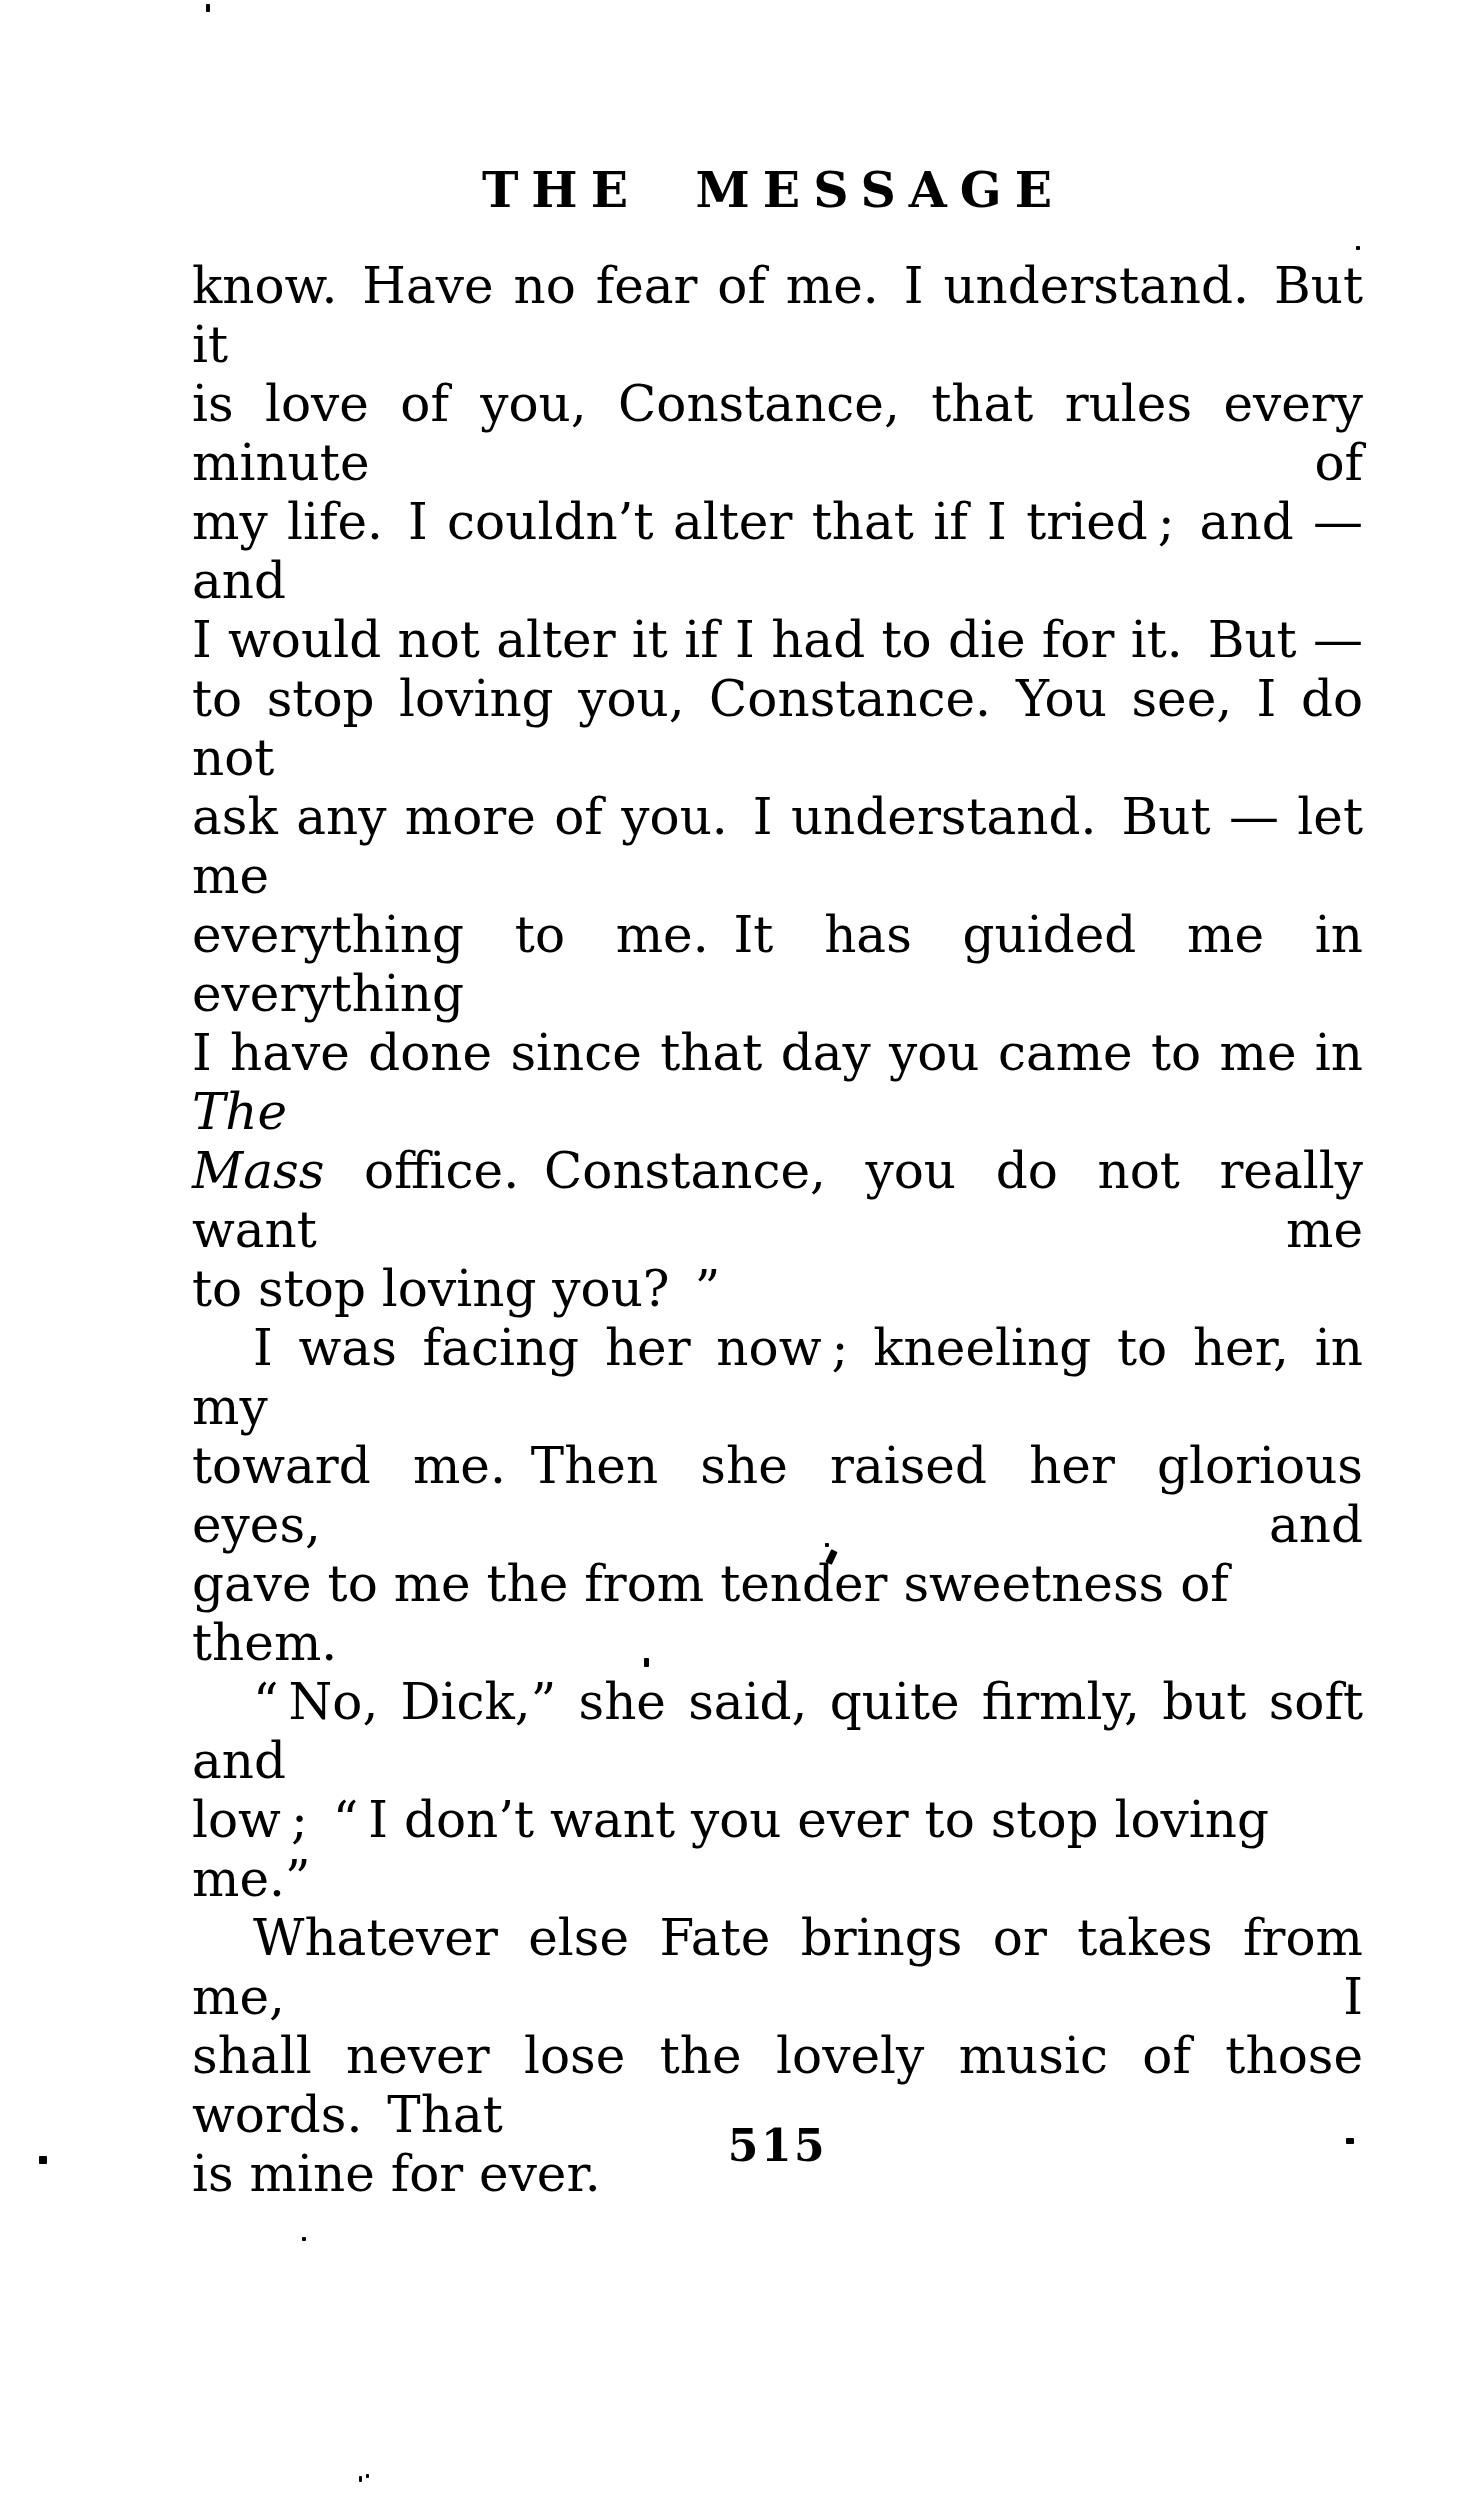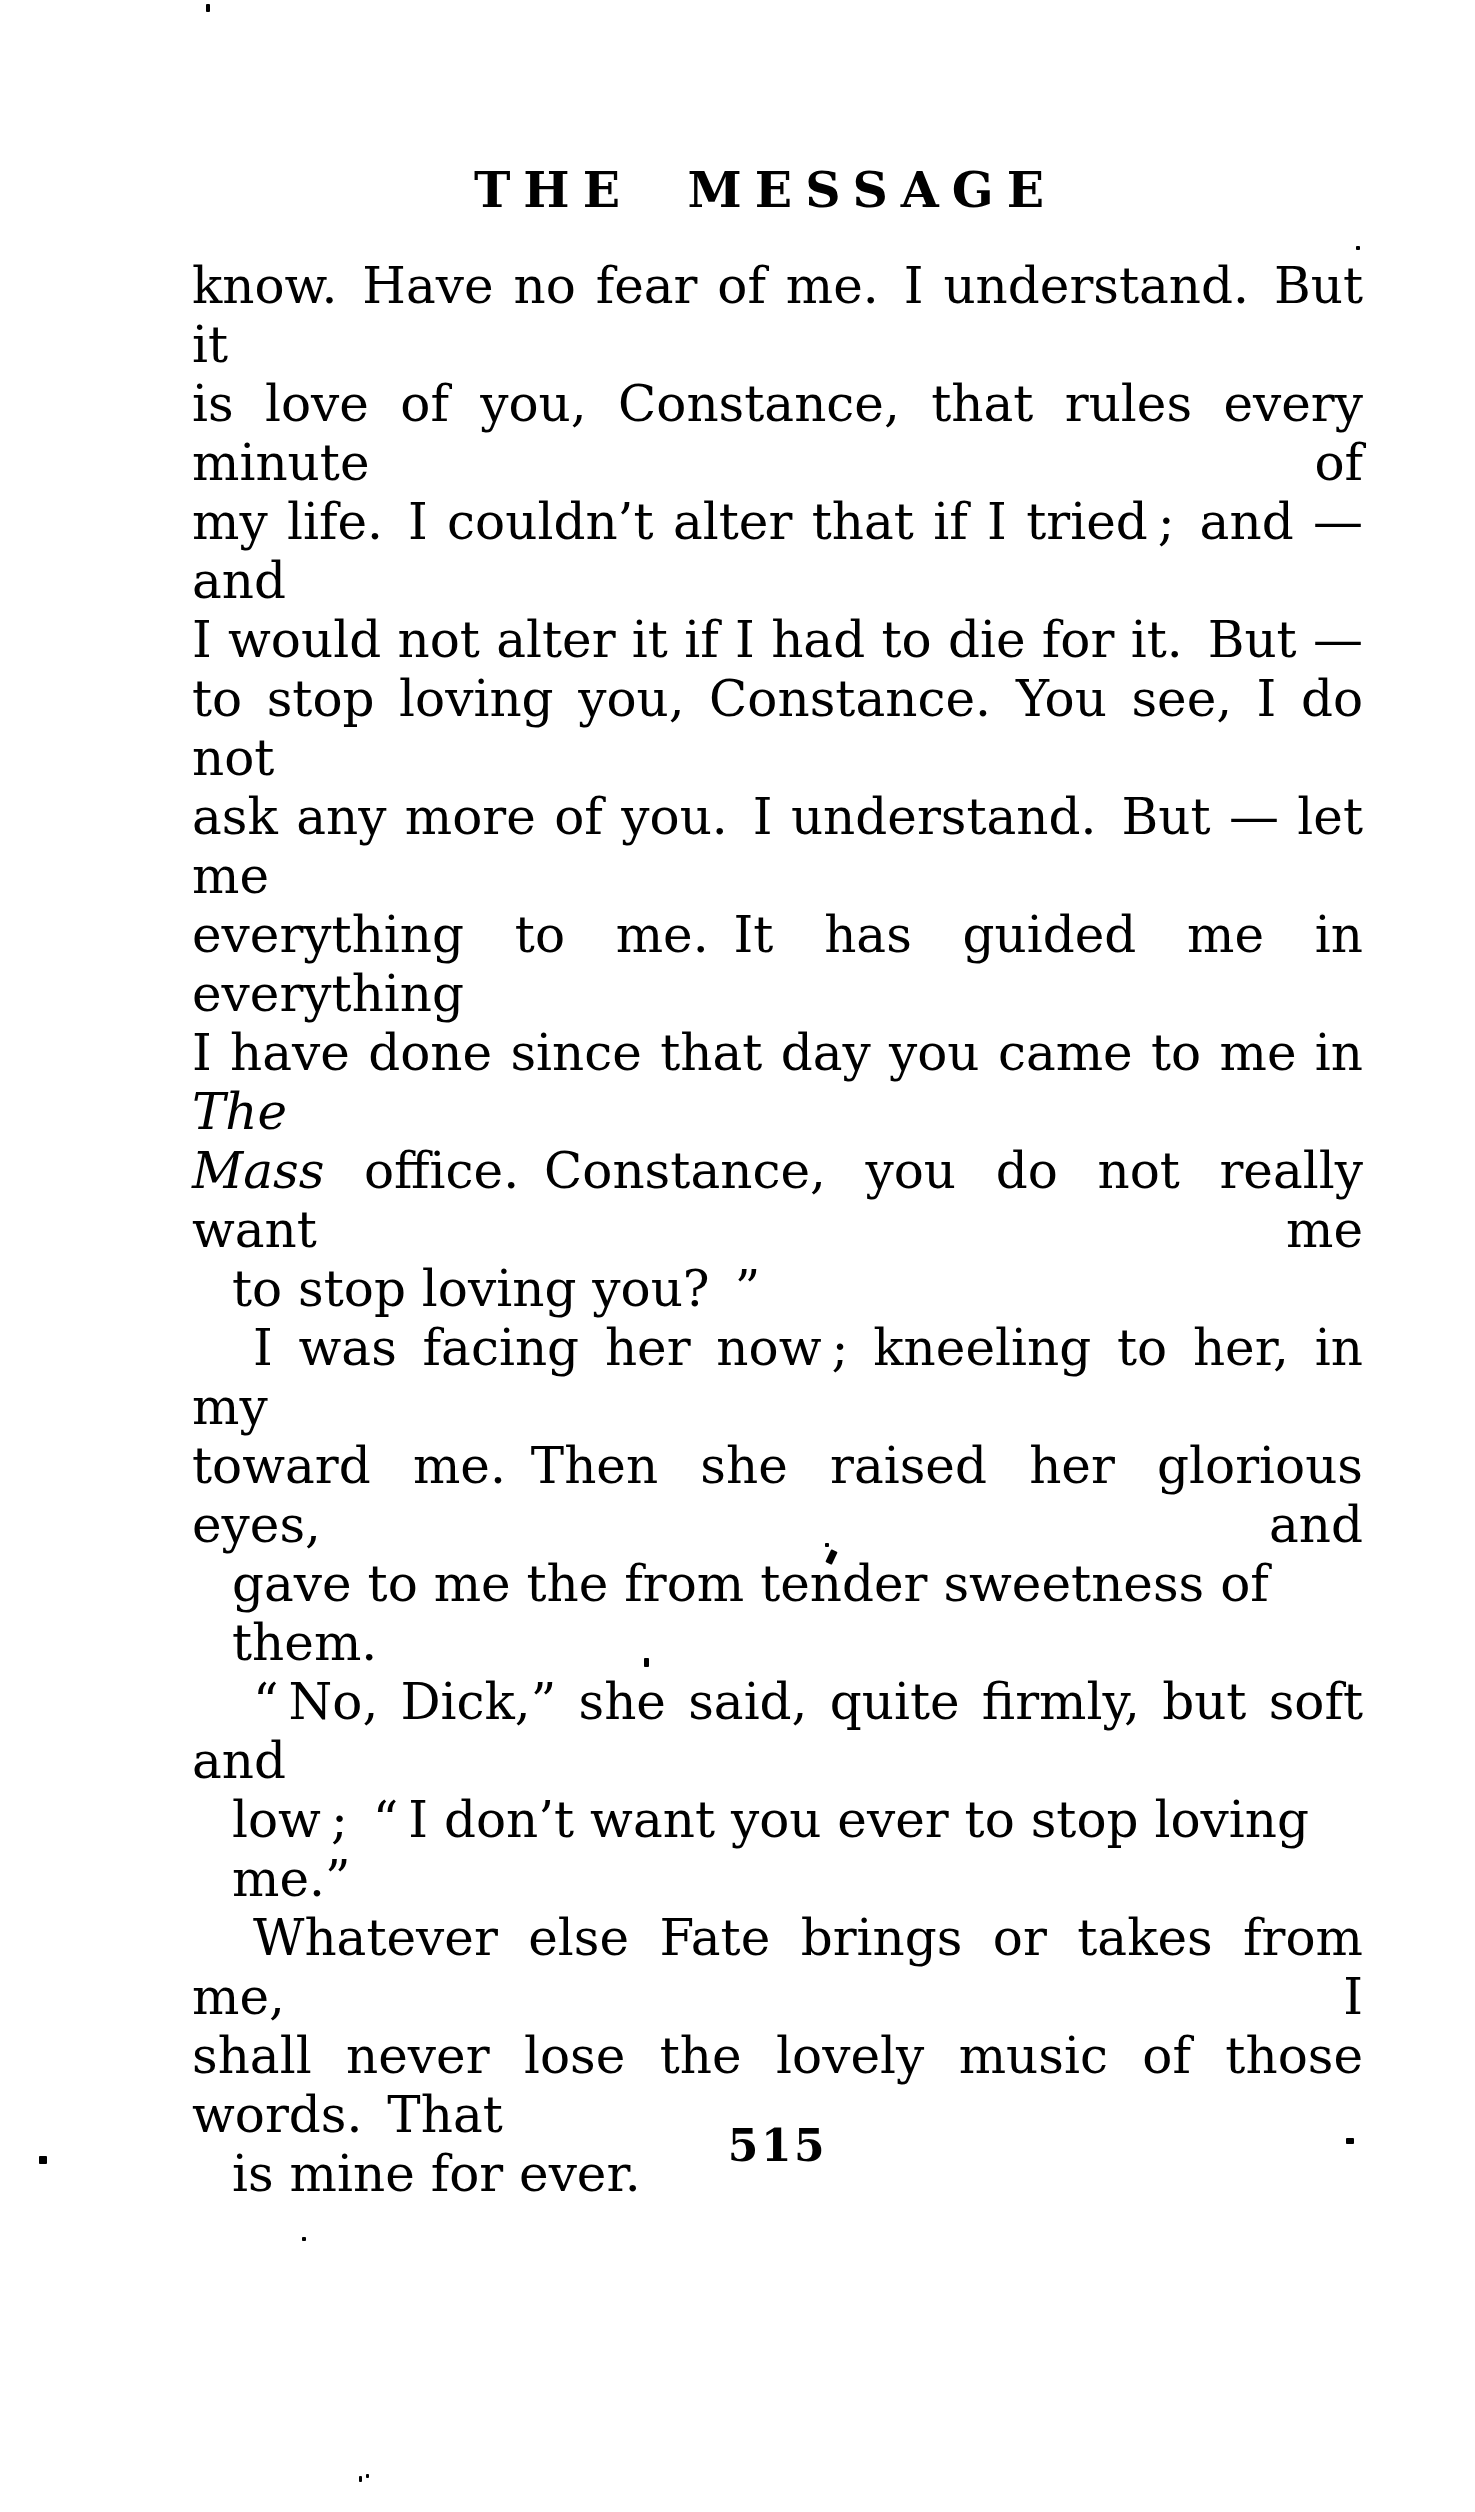--- a/index.html
+++ b/index.html
@@ -13,21 +13,21 @@
     height: 2512px;
     background: #ffffff;
     color: #000000;
     overflow: hidden;
     font-family: "DejaVu Serif", serif;
   }
   
   .page-title {
     position: absolute;
     top: 163px;
-    left: 180px;
+    left: 188px;
     width: 1171px;
     text-align: center;
     font-family: "DejaVu Serif", serif;
     font-weight: bold;
     font-size: 49px;
     line-height: 54px;
     letter-spacing: 13px;
     word-spacing: 24.5px;
     white-space: nowrap;
   }
@@ -42,21 +42,20 @@
     line-height: 59px;
     color: #000000;
   }
   .text-line {
     text-align: justify;
     text-align-last: justify;
   }
   .text-line.no-just {
     text-align: left;
     text-align-last: left;
-    margin-left: 40px;
   }
   .text-line.indent {
     text-indent: 61px;
   }
   .seg-italic {
     font-style: italic;
   }
   
   .page-number {
     position: absolute;

